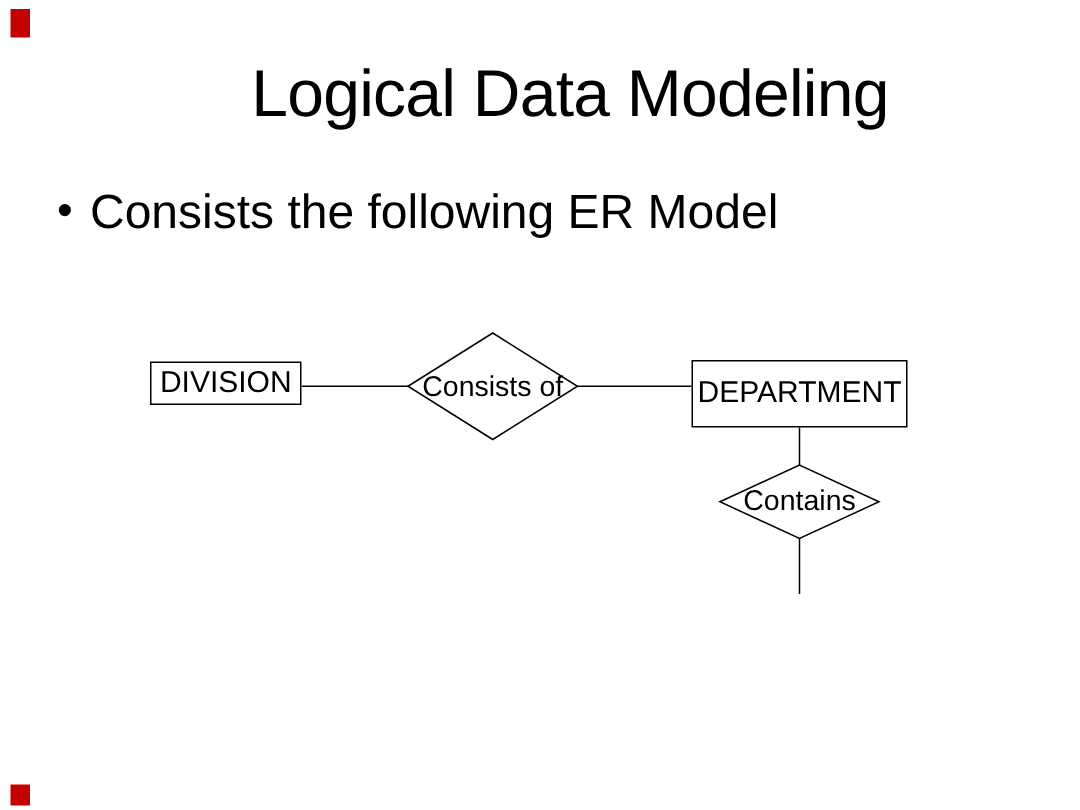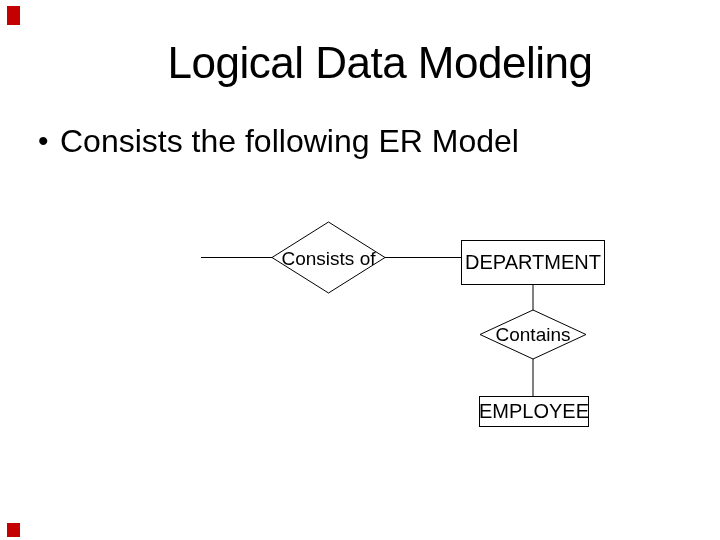--- a/index.html
+++ b/index.html
@@ -109,28 +109,28 @@
 
   <svg class="er-svg" viewBox="0 0 720 540" xmlns="http://www.w3.org/2000/svg">
     <line x1="201" y1="257.5" x2="272" y2="257.5" stroke="#000000" stroke-width="1"></line>
     <line x1="385" y1="257.5" x2="461" y2="257.5" stroke="#000000" stroke-width="1"></line>
     <line x1="533" y1="269" x2="533" y2="312" stroke="#000000" stroke-width="1"></line>
     <line x1="533" y1="357" x2="533" y2="396" stroke="#000000" stroke-width="1"></line>
     <polygon points="272,257.5 328.5,222 385,257.5 328.5,293" fill="#ffffff" stroke="#000000" stroke-width="1"></polygon>
     <polygon points="480,334.5 533,310 586,334.5 533,359" fill="#ffffff" stroke="#000000" stroke-width="1"></polygon>
   </svg>
 
+  <div class="entity-box entity-division">
+    <span>DIVISION</span>
+  </div>
 
   <div class="entity-box entity-department">
     <span>DEPARTMENT</span>
   </div>
 
-  <div class="entity-box entity-employee">
-    <span>EMPLOYEE</span>
-  </div>
 
   <div class="rel-label rel-contains">
     <span>Contains</span>
   </div>
 
   <div class="rel-label rel-consists-of">
     <span>Consists of</span>
   </div>
 
 </div>

